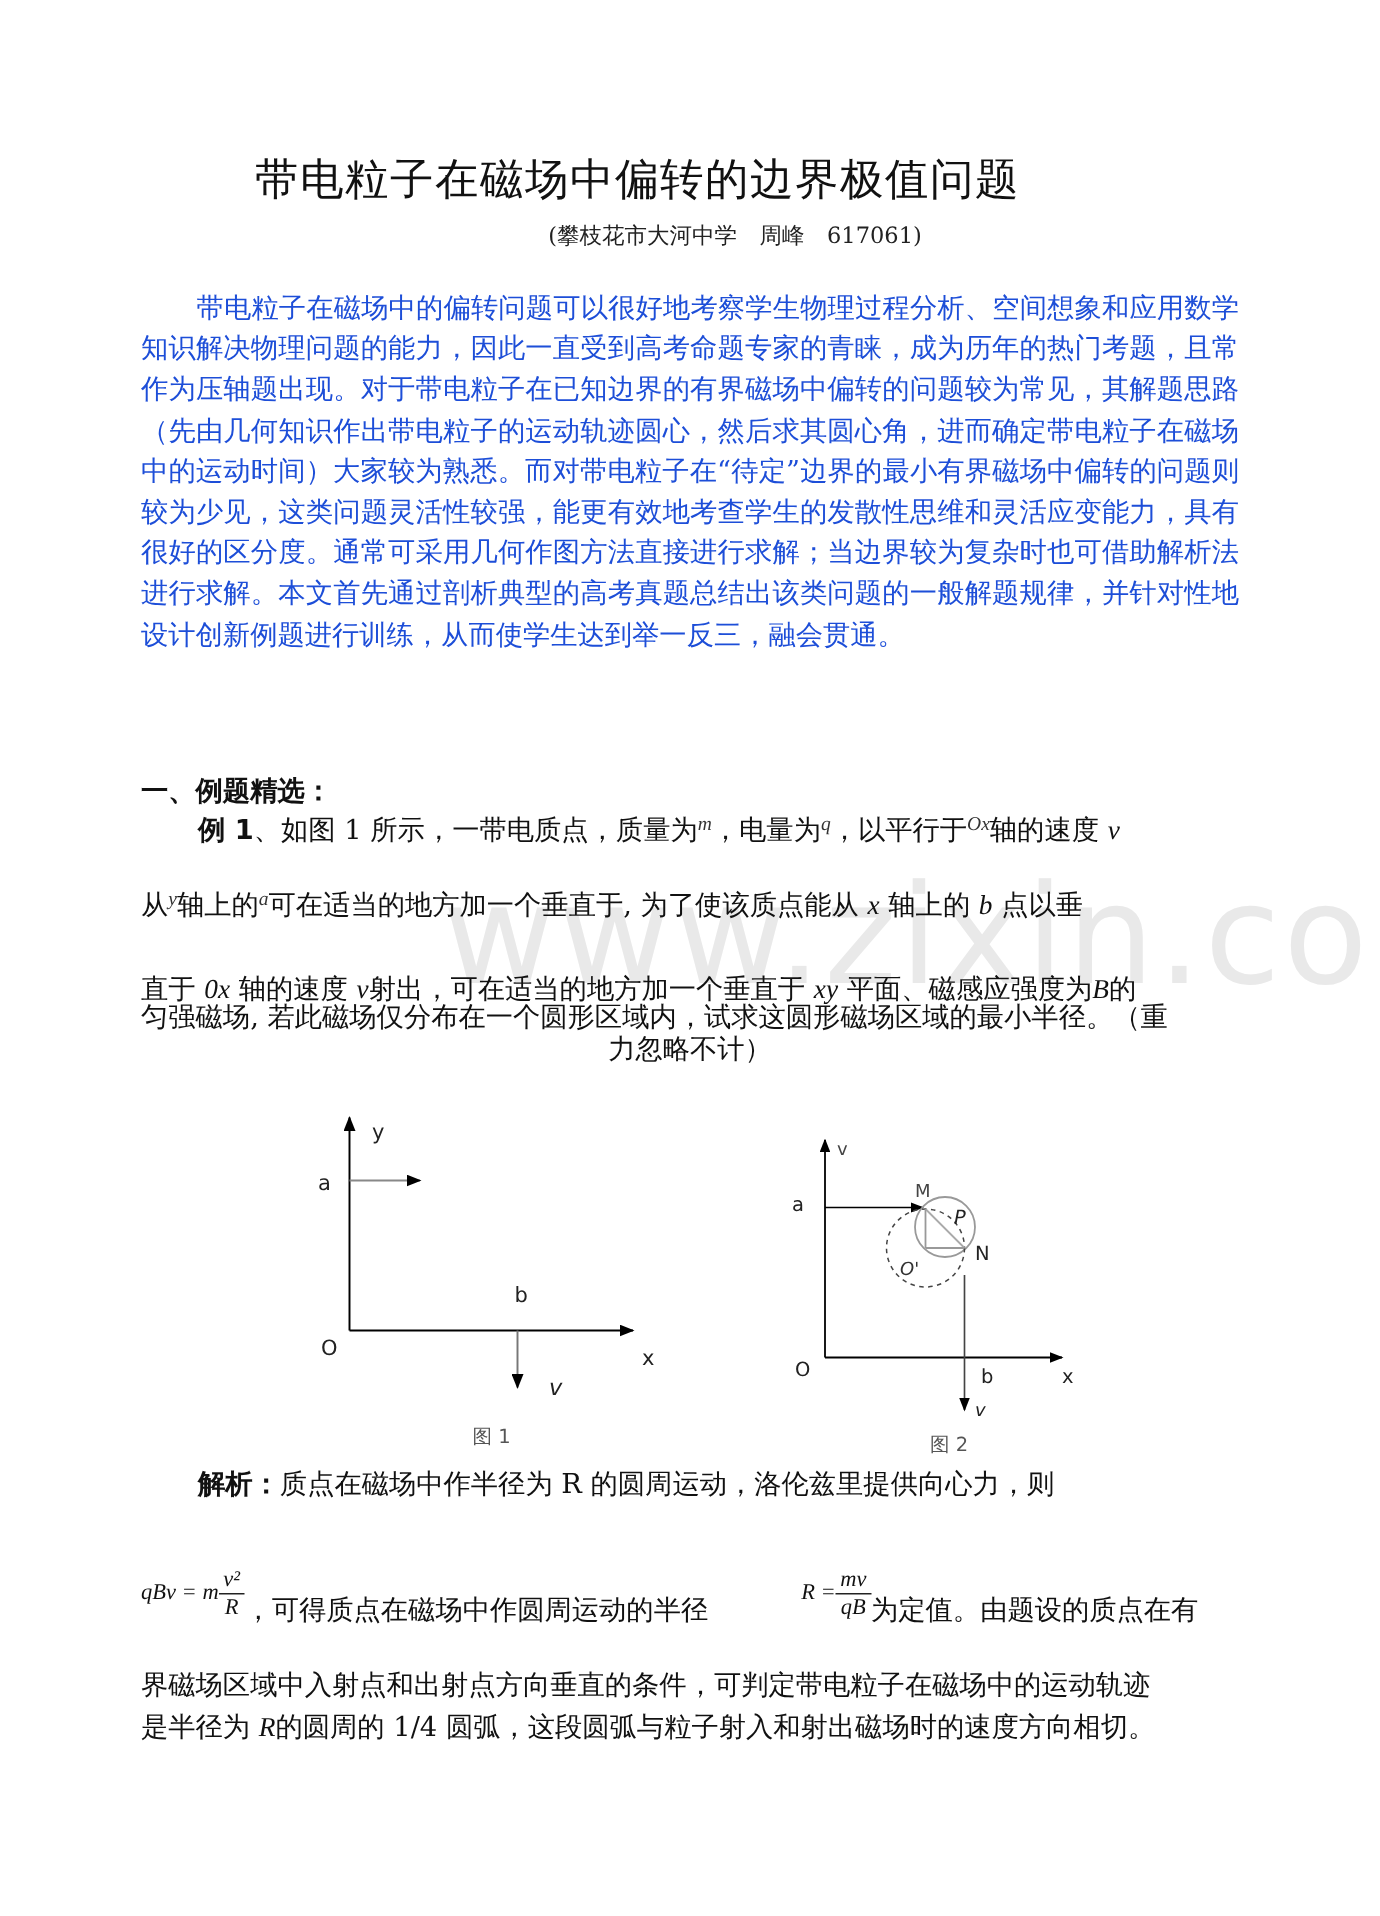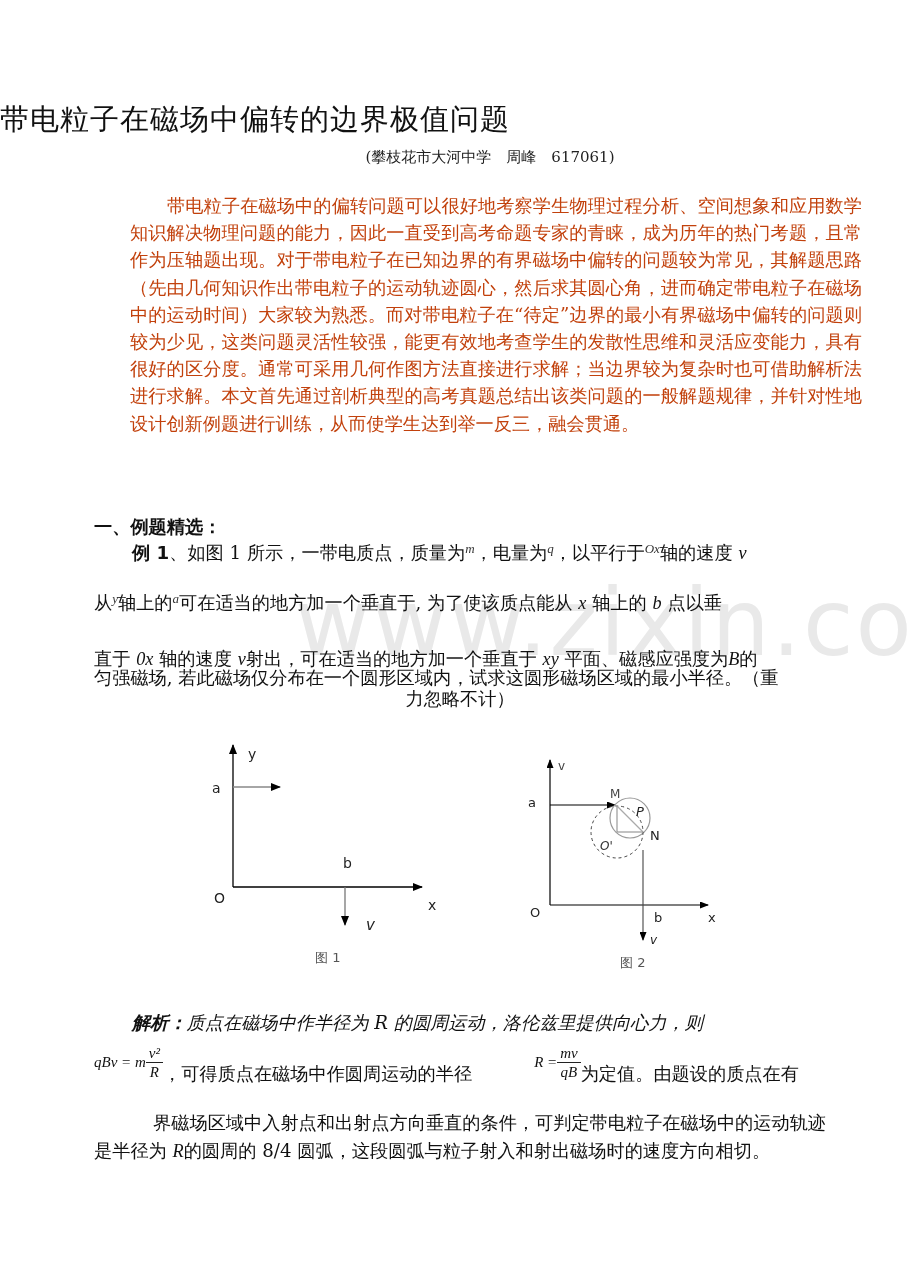--- a/index.html
+++ b/index.html
@@ -1,21 +1,21 @@
 <!DOCTYPE html>
 <html><head>
 <meta charset="utf-8">
 <style>
   html, body { margin:0; padding:0; background:#ffffff; }
   body { width:920px; height:1277px; position:relative; overflow:hidden;
          font-family:"DejaVu Serif","Liberation Serif",serif; color:#111; }
   .abs { position:absolute; }
-  .title { left:0; width:780px; top:100px; text-align:left; font-size:29px; letter-spacing:1px; color:#111; }
+  .title { left:0; width:780px; top:100px; text-align:center; font-size:29px; letter-spacing:1px; color:#111;padding-left:35px; }
   .subtitle { left:0; width:920px; top:148px; text-align:center; font-size:15px; color:#222;padding-left:30px; }
-  .para { left:94px; width:732px; font-size:18.2px; line-height:27.2px; text-align:justify; color:#c2410c;margin-left:36px; }
+  .para { left:94px; width:732px; font-size:18.2px; line-height:27.2px; text-align:justify; color:#1d4ed8; }
   .line { position:absolute; left:94px; width:732px; font-size:18.2px; white-space:nowrap; color:#111; }
   .bold { font-weight:bold; font-family:"DejaVu Sans","Liberation Sans",sans-serif; }
   .it { font-style:italic; font-family:"Liberation Serif",serif; }
   .sup { font-style:italic; font-size:13px; vertical-align:6px; font-family:"Liberation Serif",serif; color:#333; }
   .watermark { left:295px; top:570px; font-size:92px; color:#e9e9e9; font-family:"DejaVu Sans",sans-serif; letter-spacing:2px; z-index:0; }
   .content { z-index:1; }
   svg text { font-family:"DejaVu Sans","Liberation Sans",sans-serif; }
   .frac { display:inline-block; text-align:center; vertical-align:middle; font-family:"Liberation Serif",serif; font-style:italic; font-size:15px; line-height:18px; }
   .frac .num { display:block; border-bottom:1px solid #222; padding:0 3px;text-align:right; }
   .frac .den { display:block; }
@@ -87,24 +87,24 @@
   <text x="126" y="66" font-size="13" font-style="italic" fill="#222">P</text>
   <text x="140" y="90" font-size="13" fill="#222">N</text>
   <text x="90" y="100" font-size="12" font-style="italic" fill="#333">O'</text>
   <text x="20" y="167" font-size="13" fill="#222">O</text>
   <text x="144" y="172" font-size="13" fill="#222">b</text>
   <text x="198" y="172" font-size="13" fill="#222">x</text>
   <text x="140" y="194" font-size="12" font-style="italic" fill="#222">v</text>
   <text x="110" y="217" font-size="13" fill="#555">图 2</text>
 </svg>
 
-<div class="line content" style="top:1010px; left:132px;font-style:italic;">
+<div class="line content" style="top:976px; left:132px;">
   <span class="bold">解析</span><span class="bold">：</span><span>质点在磁场中作半径为 R 的圆周运动，洛伦兹里提供向心力，则</span>
 </div>
 
 <div class="line content" style="top:1044px; height:50px;">
   <span class="it" style="font-size:15px; vertical-align:middle;">qBv = m</span><span class="frac"><span class="num">v²</span><span class="den">R</span></span><span style="vertical-align:-12px;">，可得质点在磁场中作圆周运动的半径</span><span style="display:inline-block; width:62px;"></span><span class="it" style="font-size:15px; vertical-align:middle;">R =</span><span class="frac"><span class="num">mv</span><span class="den">qB</span></span><span style="vertical-align:-12px;">为定值。由题设的质点在有</span>
 </div>
 
-<div class="line content" style="top:1110px;text-align:right;">界磁场区域中入射点和出射点方向垂直的条件，可判定带电粒子在磁场中的运动轨迹</div>
+<div class="line content" style="top:1110px;">界磁场区域中入射点和出射点方向垂直的条件，可判定带电粒子在磁场中的运动轨迹</div>
 <div class="line content" style="top:1138px;">
-  <span>是半径为</span>&nbsp;<span class="it">R</span><span>的圆周的 8/4 圆弧，这段圆弧与粒子射入和射出磁场时的速度方向相切。</span>
+  <span>是半径为</span>&nbsp;<span class="it">R</span><span>的圆周的 1/4 圆弧，这段圆弧与粒子射入和射出磁场时的速度方向相切。</span>
 </div>
 
 </body></html>

